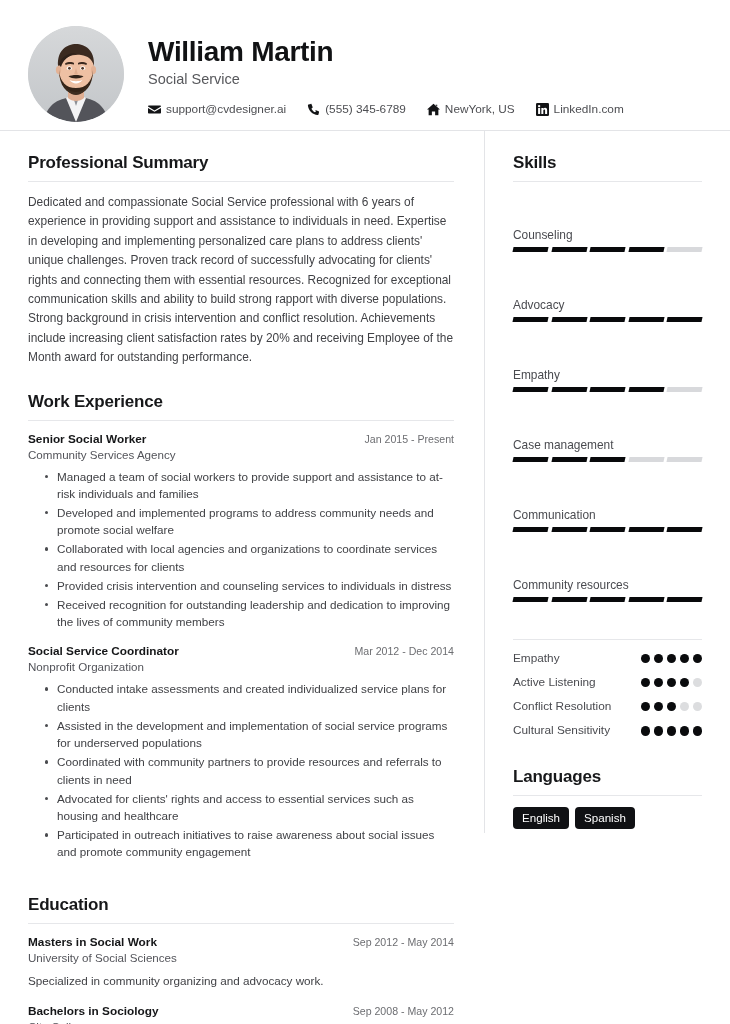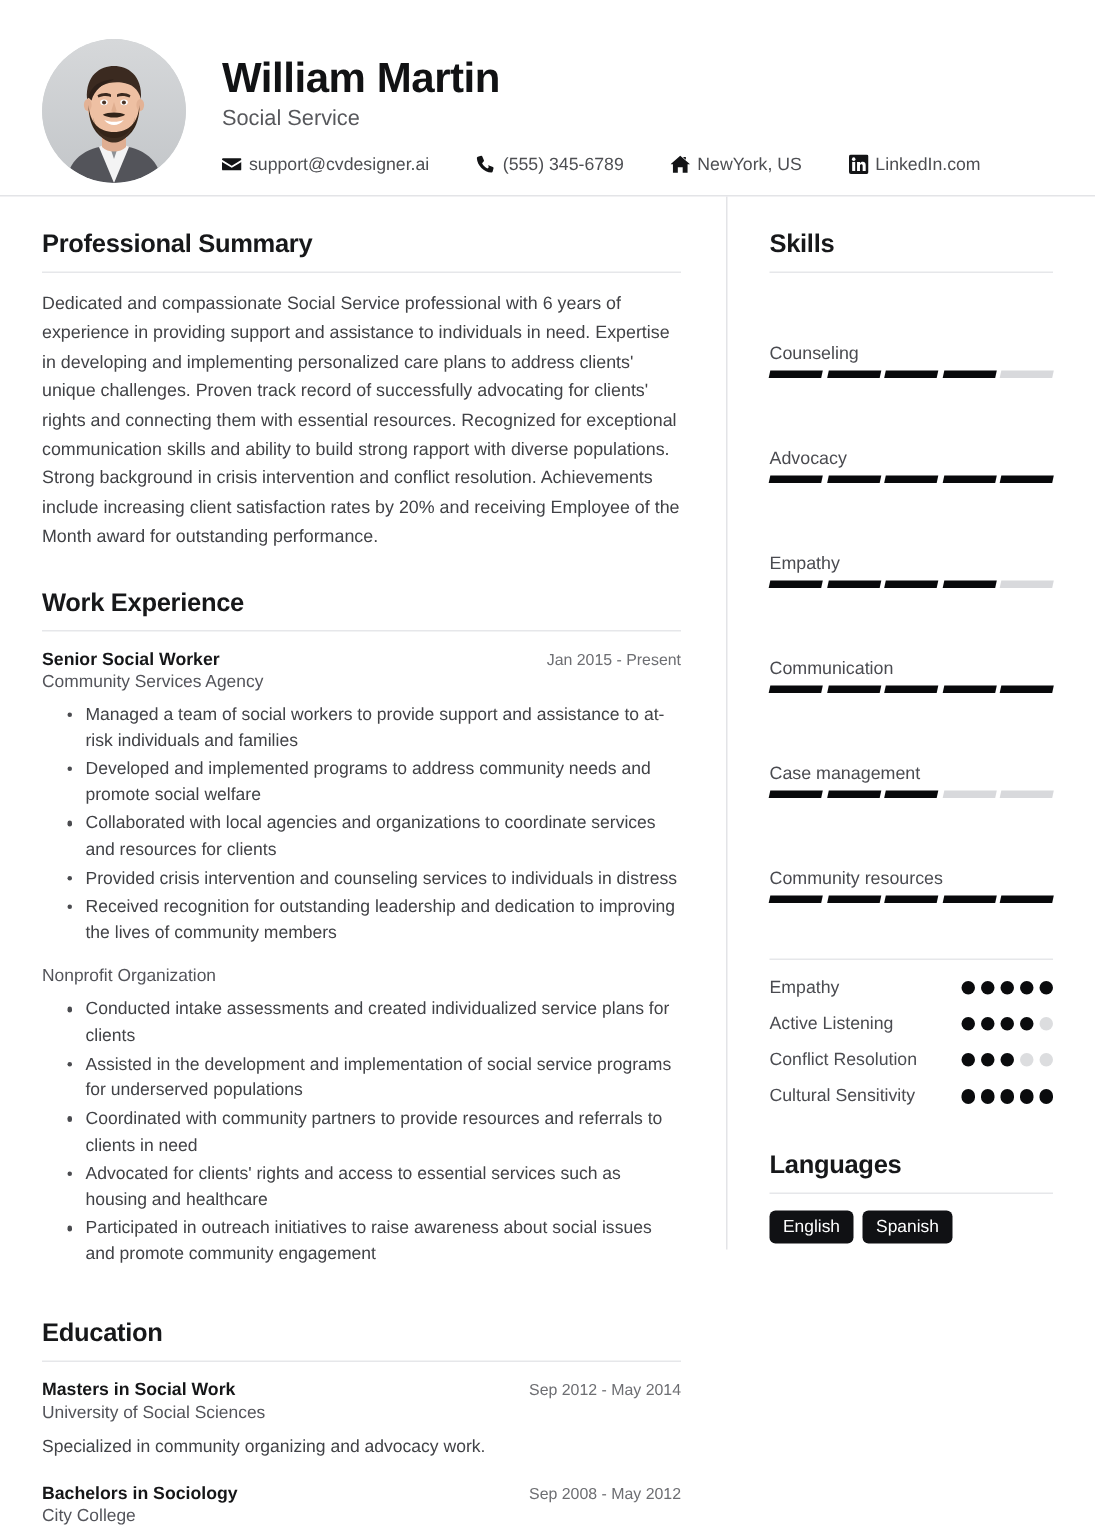--- a/index.html
+++ b/index.html
@@ -31,21 +31,21 @@
   .head-text { padding-top: 8px; flex: 1; }
   .name {
     font-size: 28px; font-weight: 700; color: #111214;
     letter-spacing: -0.3px; line-height: 1.12;
   }
   .role {
     font-size: 14.5px; color: #57585c; margin-top: 4px; font-weight: 400;
   }
   .contact-row {
     display: flex; align-items: center; flex-wrap: nowrap;
-    margin-top: 15px; gap: 31px;
+    margin-top: 15px; gap: 21px;
     font-size: 11.8px; color: #4d4e52;
   }
   .contact-item { display: flex; align-items: center; gap: 5px; white-space: nowrap; }
   .contact-item .ci { display: inline-flex; width: 13px; height: 13px; color:#111; }
   .contact-item svg { width: 100%; height: 100%; fill: #131416; display:block; }
 
   
   .body { display: flex; align-items: flex-start; height: 893px; }
   .col-main { width: 484px; padding: 22px 30px 0 28px; }
   .col-side {
@@ -241,20 +241,24 @@
           <ul class="bullets">
             <li>Managed a team of social workers to provide support and assistance to at-risk individuals and families</li>
             <li>Developed and implemented programs to address community needs and promote social welfare</li>
             <li>Collaborated with local agencies and organizations to coordinate services and resources for clients</li>
             <li>Provided crisis intervention and counseling services to individuals in distress</li>
             <li>Received recognition for outstanding leadership and dedication to improving the lives of community members</li>
           </ul>
         </div>
 
         <div class="entry">
+          <div class="entry-head">
+            <div class="entry-title">Social Service Coordinator</div>
+            <div class="entry-date">Mar 2012 - Dec 2014</div>
+          </div>
           <div class="entry-sub">Nonprofit Organization</div>
           <ul class="bullets">
             <li>Conducted intake assessments and created individualized service plans for clients</li>
             <li>Assisted in the development and implementation of social service programs for underserved populations</li>
             <li>Coordinated with community partners to provide resources and referrals to clients in need</li>
             <li>Advocated for clients' rights and access to essential services such as housing and healthcare</li>
             <li>Participated in outreach initiatives to raise awareness about social issues and promote community engagement</li>
           </ul>
         </div>
       </div>
@@ -316,37 +320,37 @@
               <div class="skill-name">Empathy</div>
               <div class="bar-group">
                 <div class="seg on"></div>
                 <div class="seg on"></div>
                 <div class="seg on"></div>
                 <div class="seg on"></div>
                 <div class="seg"></div>
               </div>
             </div>
             <div class="skill-row">
-              <div class="skill-name">Communication</div>
-              <div class="bar-group">
-                <div class="seg on"></div>
-                <div class="seg on"></div>
-                <div class="seg on"></div>
-                <div class="seg on"></div>
-                <div class="seg on"></div>
-              </div>
-            </div>
-            <div class="skill-row">
               <div class="skill-name">Case management</div>
               <div class="bar-group">
                 <div class="seg on"></div>
                 <div class="seg on"></div>
                 <div class="seg on"></div>
                 <div class="seg"></div>
                 <div class="seg"></div>
+              </div>
+            </div>
+            <div class="skill-row">
+              <div class="skill-name">Communication</div>
+              <div class="bar-group">
+                <div class="seg on"></div>
+                <div class="seg on"></div>
+                <div class="seg on"></div>
+                <div class="seg on"></div>
+                <div class="seg on"></div>
               </div>
             </div>
             <div class="skill-row">
               <div class="skill-name">Community resources</div>
               <div class="bar-group">
                 <div class="seg on"></div>
                 <div class="seg on"></div>
                 <div class="seg on"></div>
                 <div class="seg on"></div>
                 <div class="seg on"></div>

